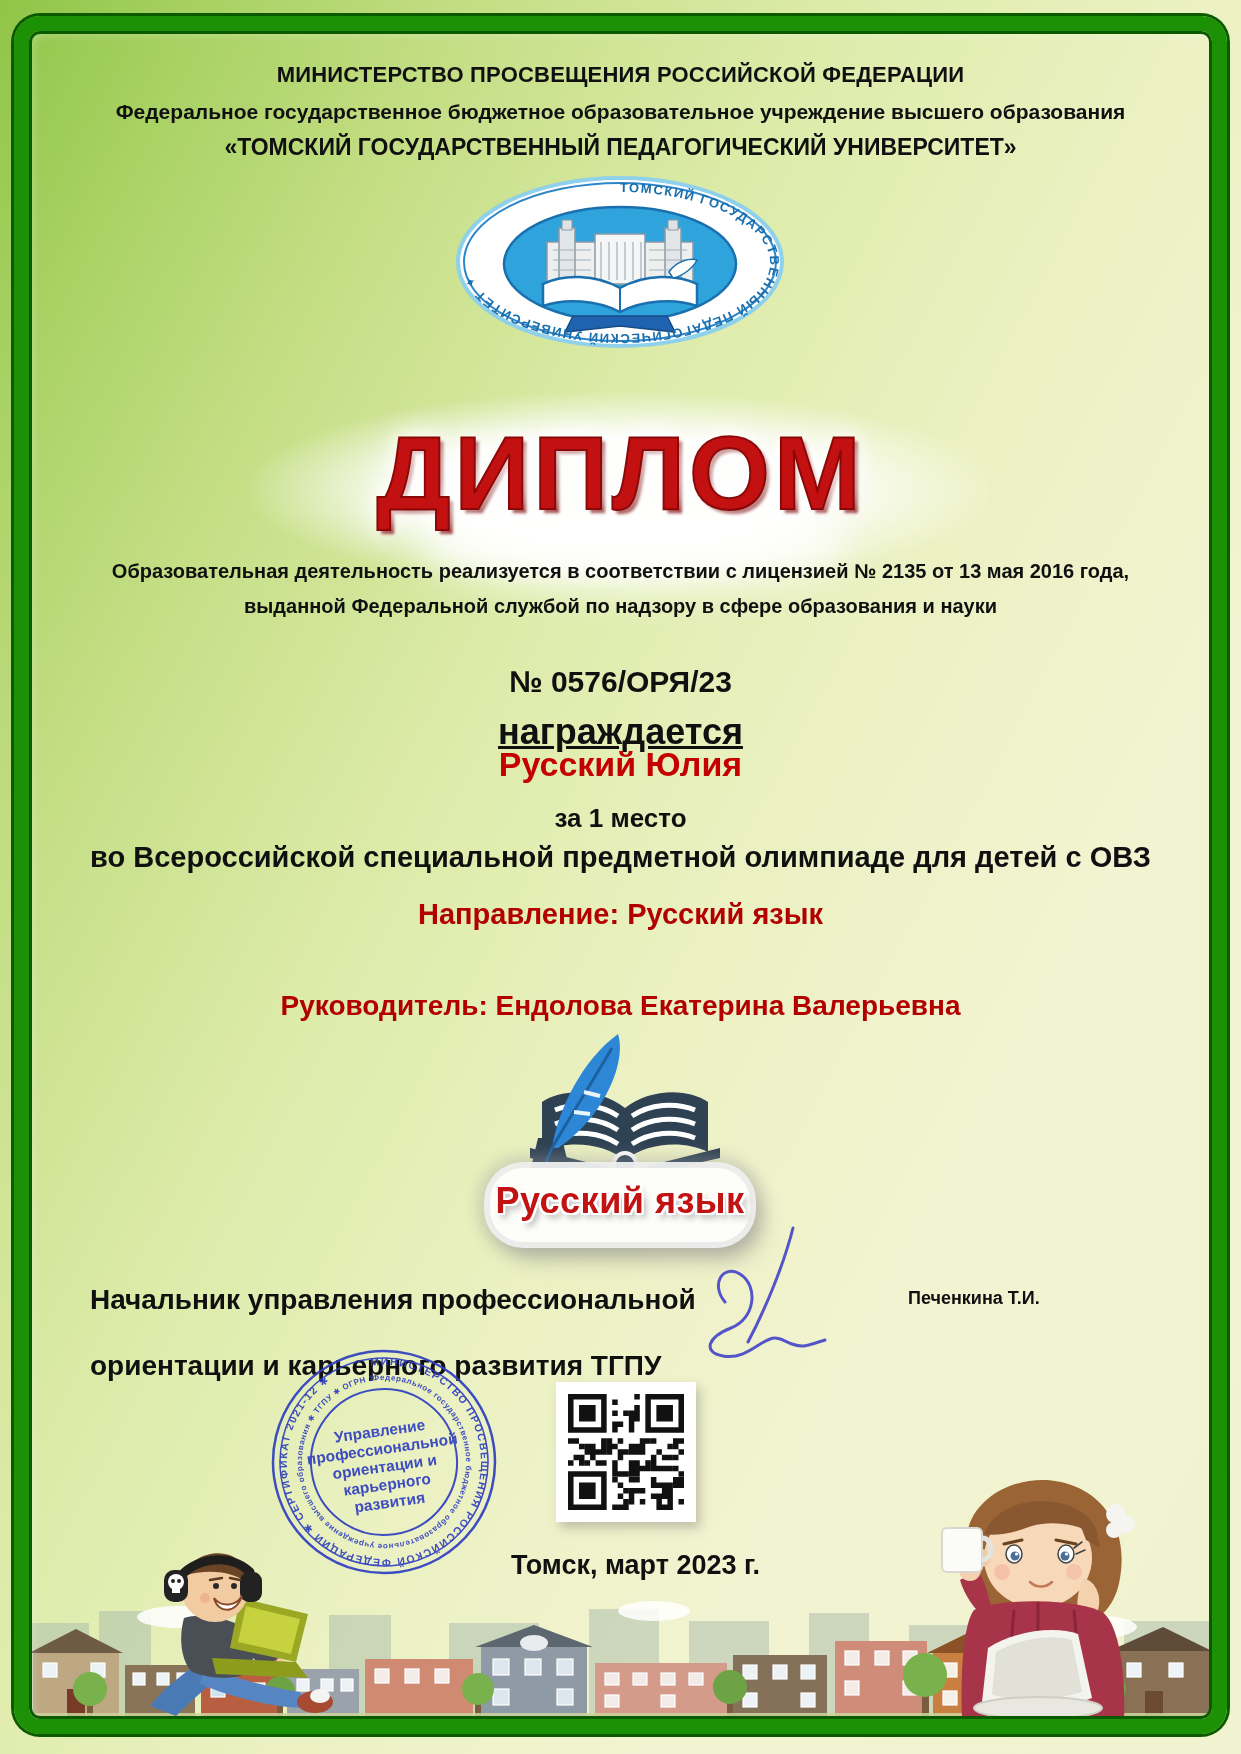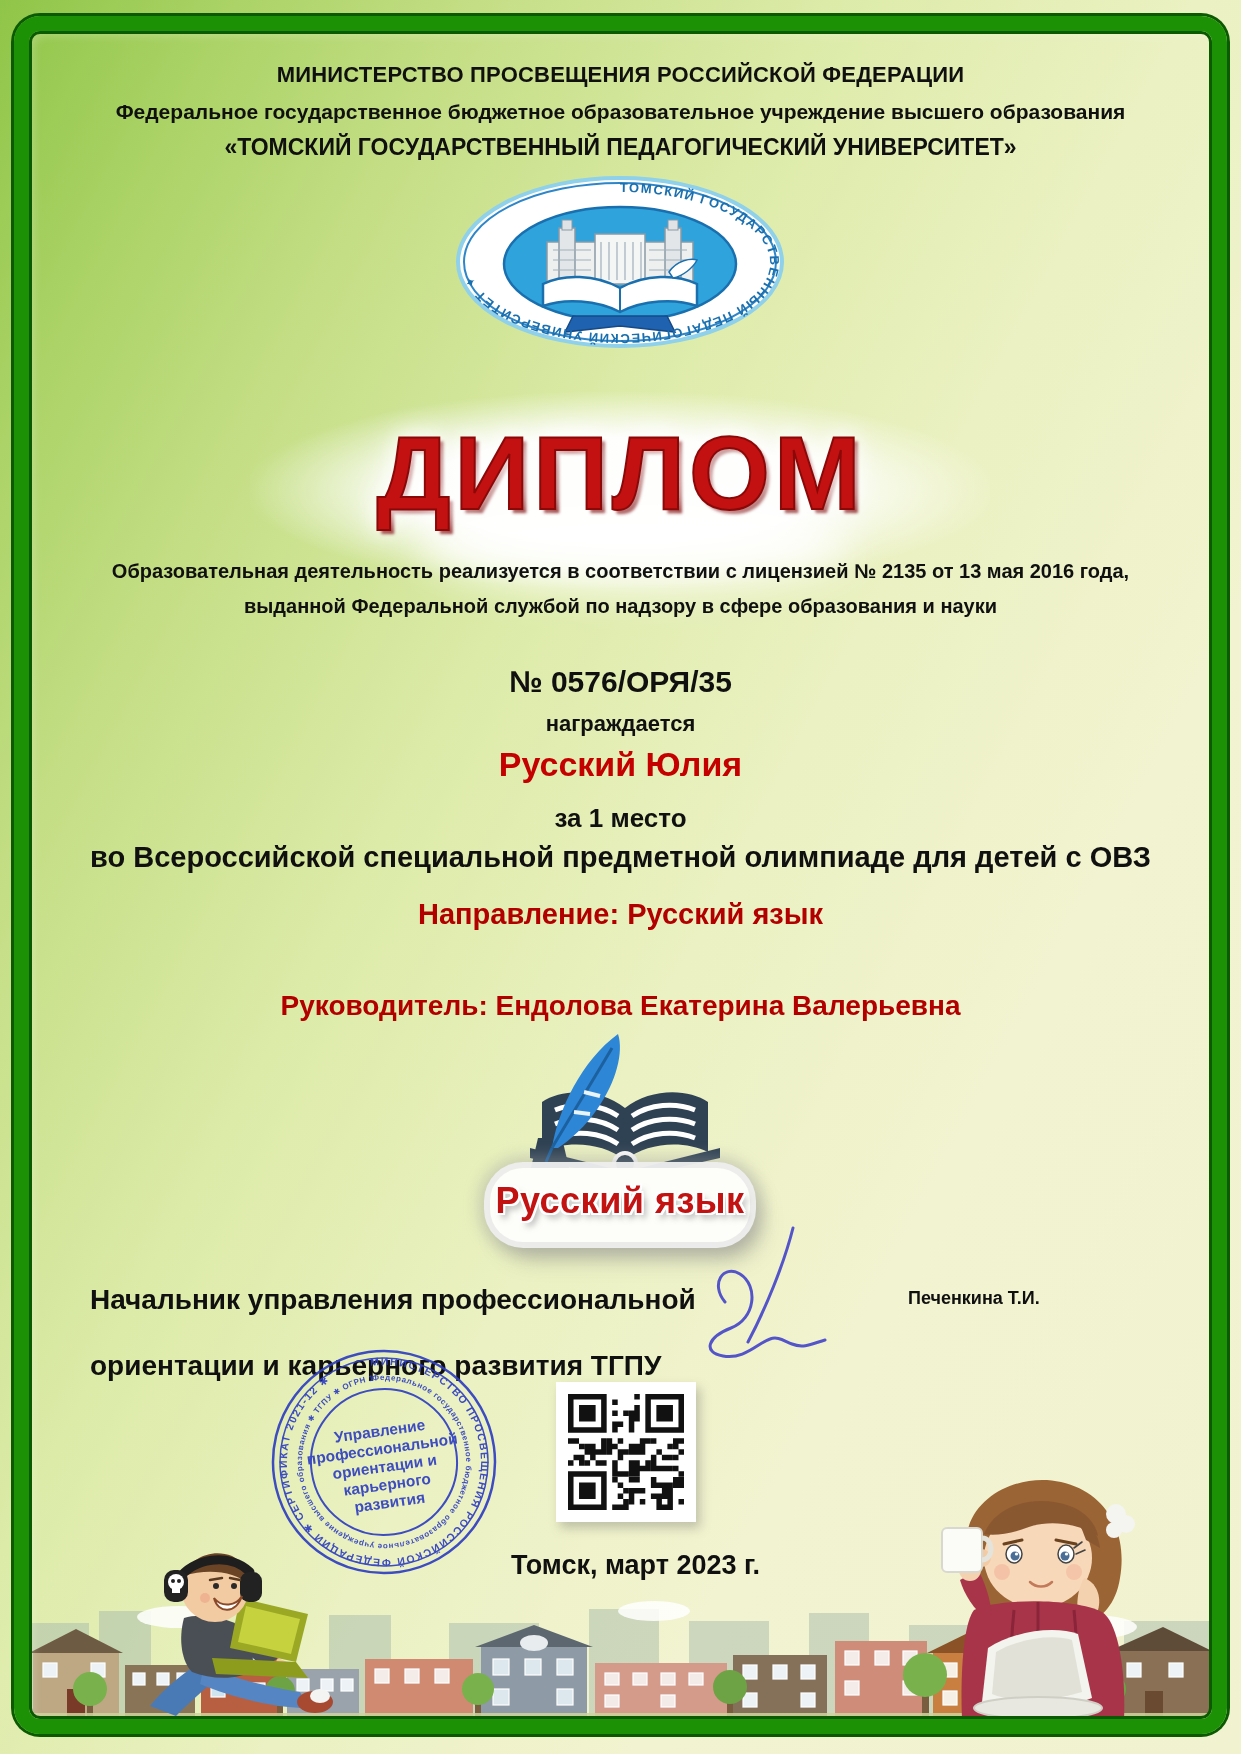--- a/index.html
+++ b/index.html
@@ -17,21 +17,21 @@
   .title-glow{position:absolute;left:250px;top:392px;width:740px;height:196px;z-index:5;
     background:radial-gradient(ellipse at center,rgba(255,255,255,.97) 38%,rgba(255,255,255,0) 72%);}
   .title-glow2{position:absolute;left:420px;top:500px;width:430px;height:90px;z-index:5;
     background:rgba(255,255,255,.85);border-radius:50%;filter:blur(20px);}
   .diploma-title{top:414px;font-size:104px;font-weight:900;letter-spacing:4px;color:#c31111;z-index:10;
     -webkit-text-stroke:2px #8a0808;
     text-shadow:0 0 20px #fff,0 0 34px #fff,4px 4px 3px #7d0606;}
   .lic1{top:560px;font-size:20px;font-weight:600;}
   .lic2{top:572px;font-size:20px;font-weight:600;margin-top:23px;}
   .num{top:665px;font-size:30px;font-weight:700;}
-  .awarded{top:711px;font-size:22px;font-weight:700;}
+  .awarded{top:711px;font-size:36px;font-weight:700;text-decoration:underline;}
   .recipient{top:745px;font-size:34px;font-weight:700;color:#c40000;}
   .place{top:803px;font-size:26px;font-weight:700;}
   .event{top:841px;font-size:29px;font-weight:700;}
   .direction{top:898px;font-size:29px;font-weight:700;color:#b20000;}
   .agegroup{top:945px;font-size:26px;font-weight:700;}
   .leader{top:990px;font-size:28px;font-weight:700;color:#b20000;}
   .subject-icon{position:absolute;left:500px;top:1030px;width:250px;height:148px;z-index:10;}
   .badge{position:absolute;left:490px;top:1168px;width:260px;height:74px;border-radius:33px;
     background:#fdfdfa;z-index:12;text-align:center;line-height:66px;
     box-shadow:0 0 0 6px rgba(238,238,238,.95),0 0 14px 12px rgba(160,160,160,.40),10px 16px 22px rgba(120,120,120,.45);}
@@ -106,21 +106,21 @@
     </svg>
   </div>
 
   <div class="title-glow"></div>
   <div class="title-glow2"></div>
   <div class="row diploma-title">ДИПЛОМ</div>
 
   <div class="row lic1">Образовательная деятельность реализуется в соответствии с лицензией № 2135 от 13 мая 2016 года,</div>
   <div class="row lic2">выданной Федеральной службой по надзору в сфере образования и науки</div>
 
-  <div class="row num">№ 0576/ОРЯ/35</div>
+  <div class="row num">№ 0576/ОРЯ/23</div>
   <div class="row awarded">награждается</div>
   <div class="row recipient">Русский Юлия</div>
   <div class="row place">за 1 место</div>
   <div class="row event">во Всероссийской специальной предметной олимпиаде для детей с ОВЗ</div>
   <div class="row direction">Направление: Русский язык</div>
   <div class="row leader">Руководитель: Ендолова Екатерина Валерьевна</div>
 
   <svg class="subject-icon" viewBox="0 0 250 148">
     <g>
       <path d="M125 78 C100 58 62 58 42 72 L42 122 C66 110 102 112 125 130 C148 112 184 110 208 122 L208 72 C188 58 150 58 125 78 Z" fill="#2f4254"></path>

